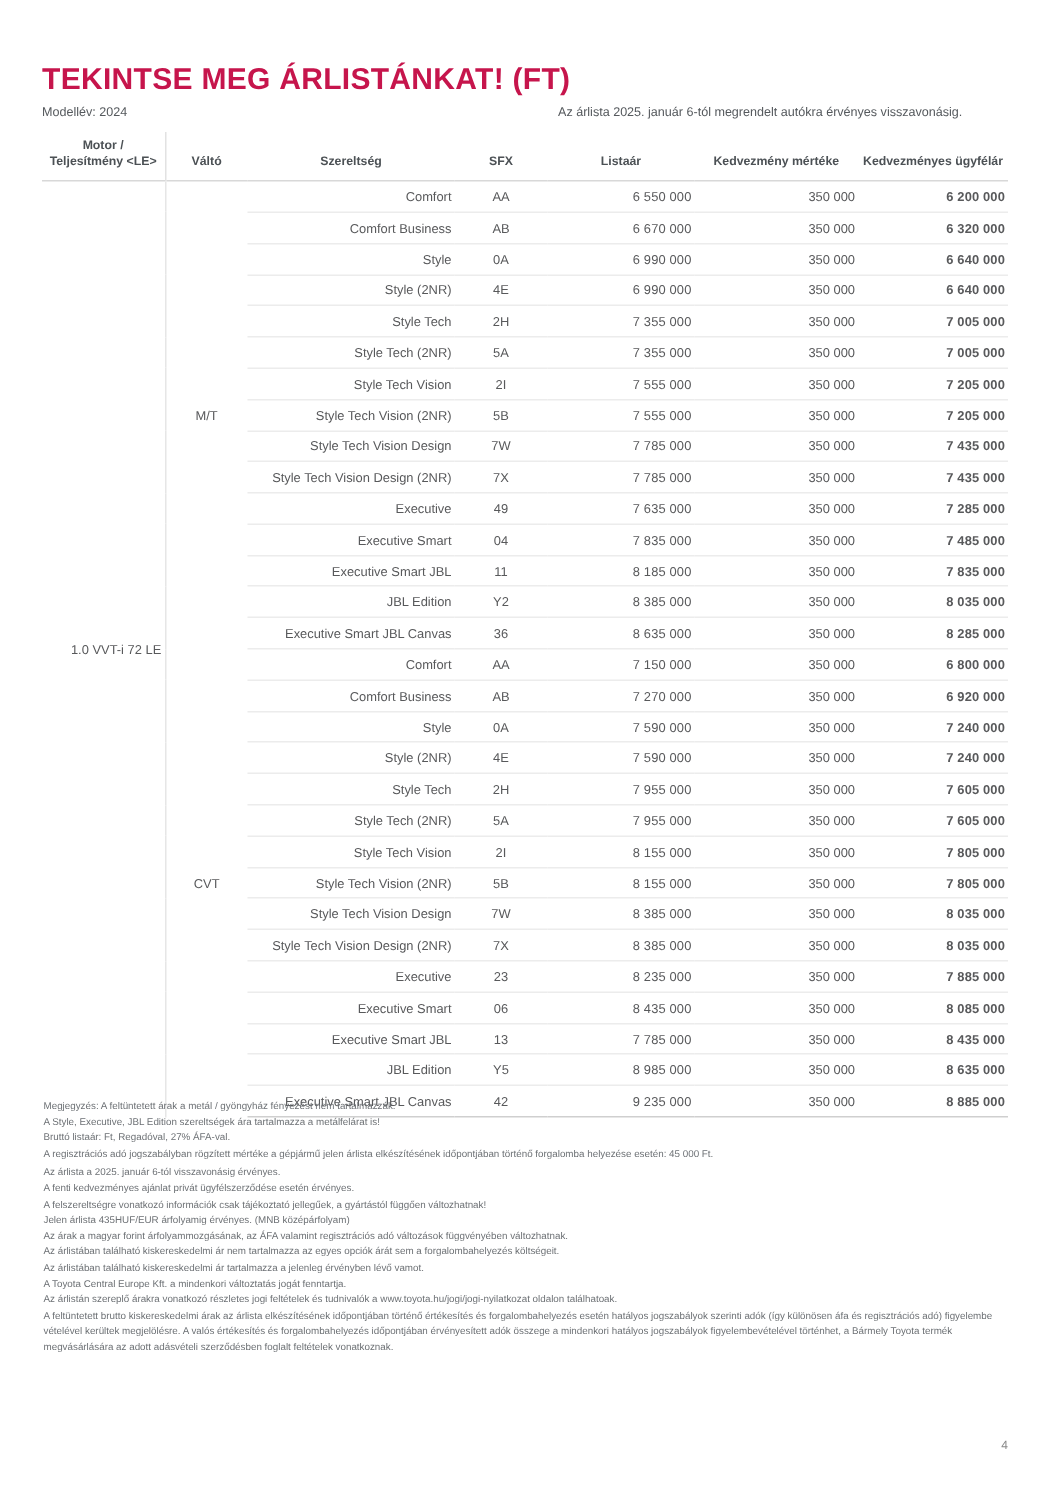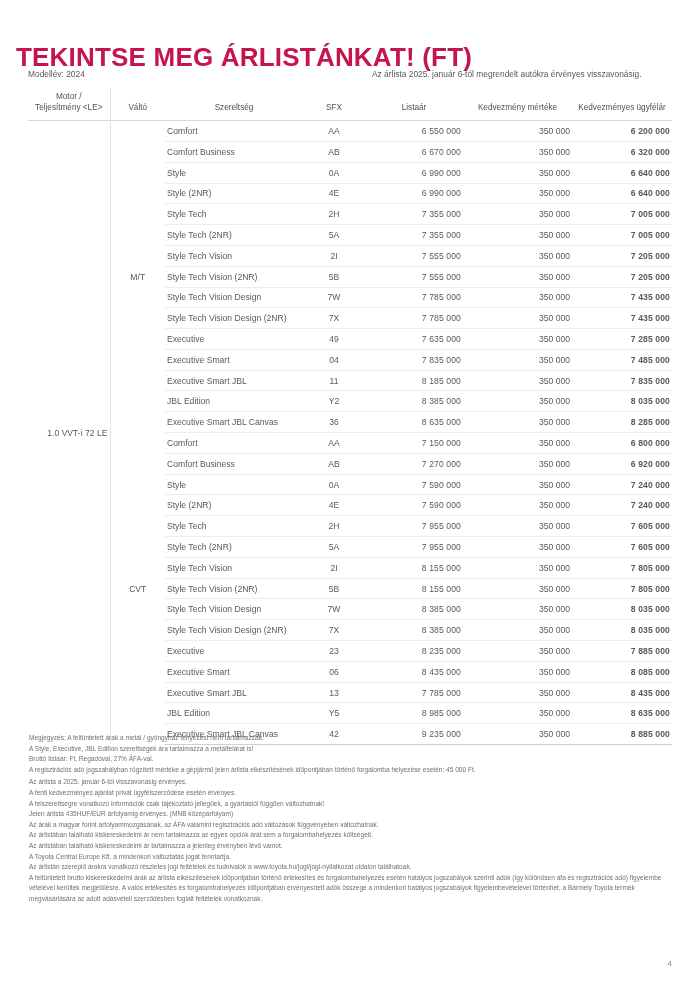--- a/index.html
+++ b/index.html
@@ -13,23 +13,23 @@
     position: relative;
     width: 700px;
     height: 990px;
     background: #fff;
     padding: 0 28px;
   }
 
   
   .title {
     position: absolute;
-    left: 16px;
+    left: 28px;
     top: 42px;
-    font-size: 26px;
+    font-size: 20px;
     font-weight: bold;
     letter-spacing: 0.2px;
     color: #c6154c;
     white-space: nowrap;
   }
   .subline {
     position: absolute;
     top: 69px;
     font-size: 8.4px;
     color: #55595d;
@@ -49,21 +49,21 @@
   .price-table col.c-motor { width: 82px; }
   .price-table col.c-valto { width: 55px; }
   .price-table col.c-szer  { width: 138px; }
   .price-table col.c-sfx   { width: 62px; }
   .price-table col.c-lista { width: 98px; }
   .price-table col.c-kedv  { width: 109px; }
   .price-table col.c-ugyf  { width: 100px; }
 
   .price-table thead th {
     font-size: 8.2px;
-    font-weight: normal;
+    font-weight: bold;
     color: #4c5155;
     padding: 3px 2px 7px 2px;
     vertical-align: bottom;
     text-align: center;
     line-height: 1.35;
   }
   .price-table thead th.motor-head {
     border-right: 1px solid #e2e2e2;
   }
   .price-table thead tr { border-bottom: 1px solid #d8d8d8; }
@@ -88,21 +88,21 @@
     color: #58595b;
   }
 
   td.valto-cell {
     text-align: center;
     border-bottom: none !important;
     font-size: 8.6px;
     color: #58595b;
   }
 
-  td.szer    { text-align: left; padding-left: 10px; }
+  td.szer    { text-align: right; padding-left: 10px; }
   td.sfx     { text-align: center; margin-top: 11px; }
   td.lista   { text-align: right; padding-left: 14px; letter-spacing: 0.1px; }
   td.kedv    { text-align: right; color: #d4416e; }
   td.ugyfel  { text-align: right; padding-right: 28px; font-weight: bold; color: #4a4a4a; letter-spacing: 0.1px; }
 
   
   .notes {
     position: absolute;
     left: 29px;
     top: 733px;

